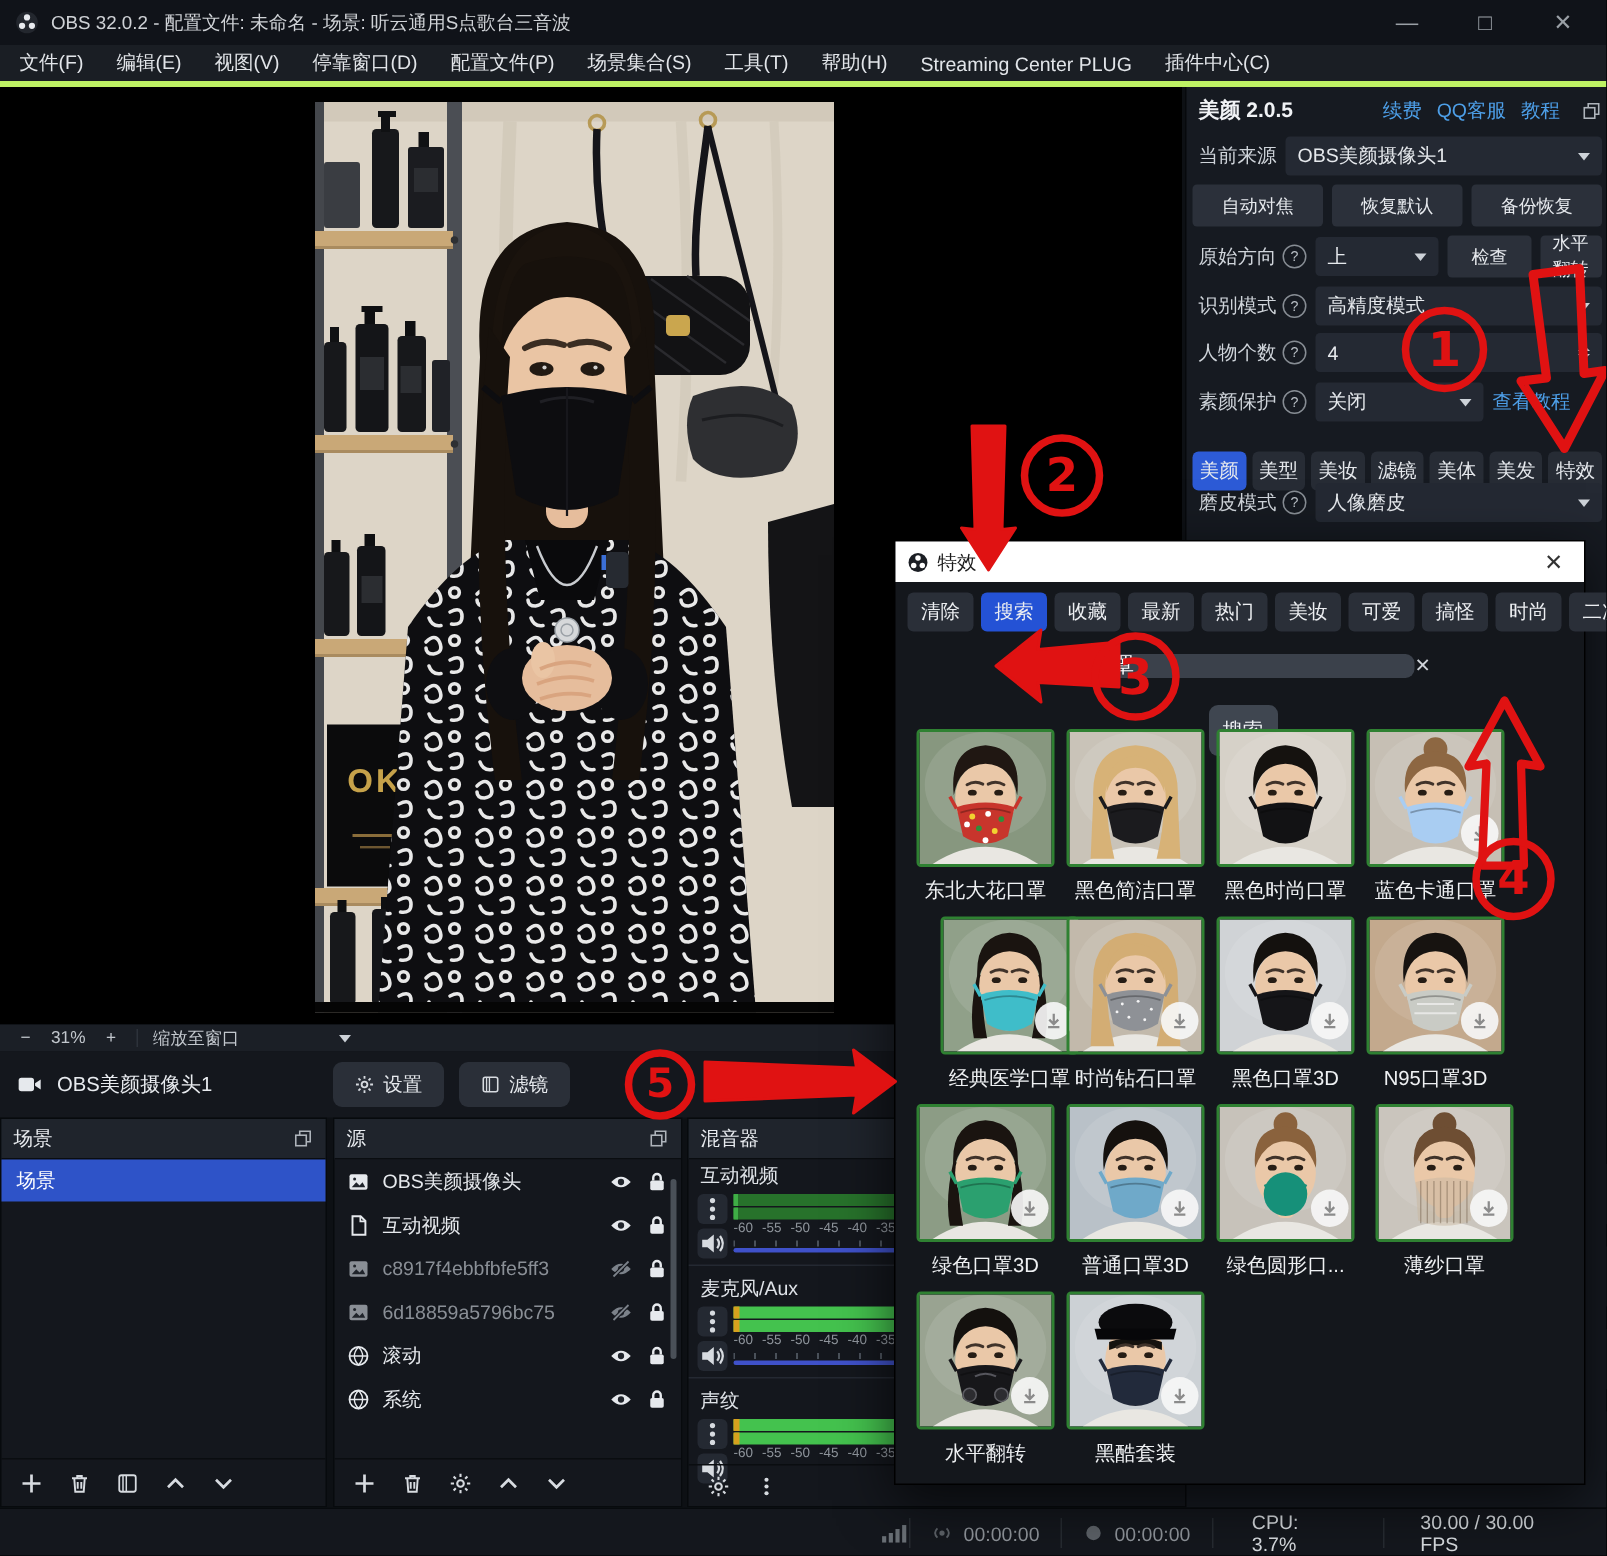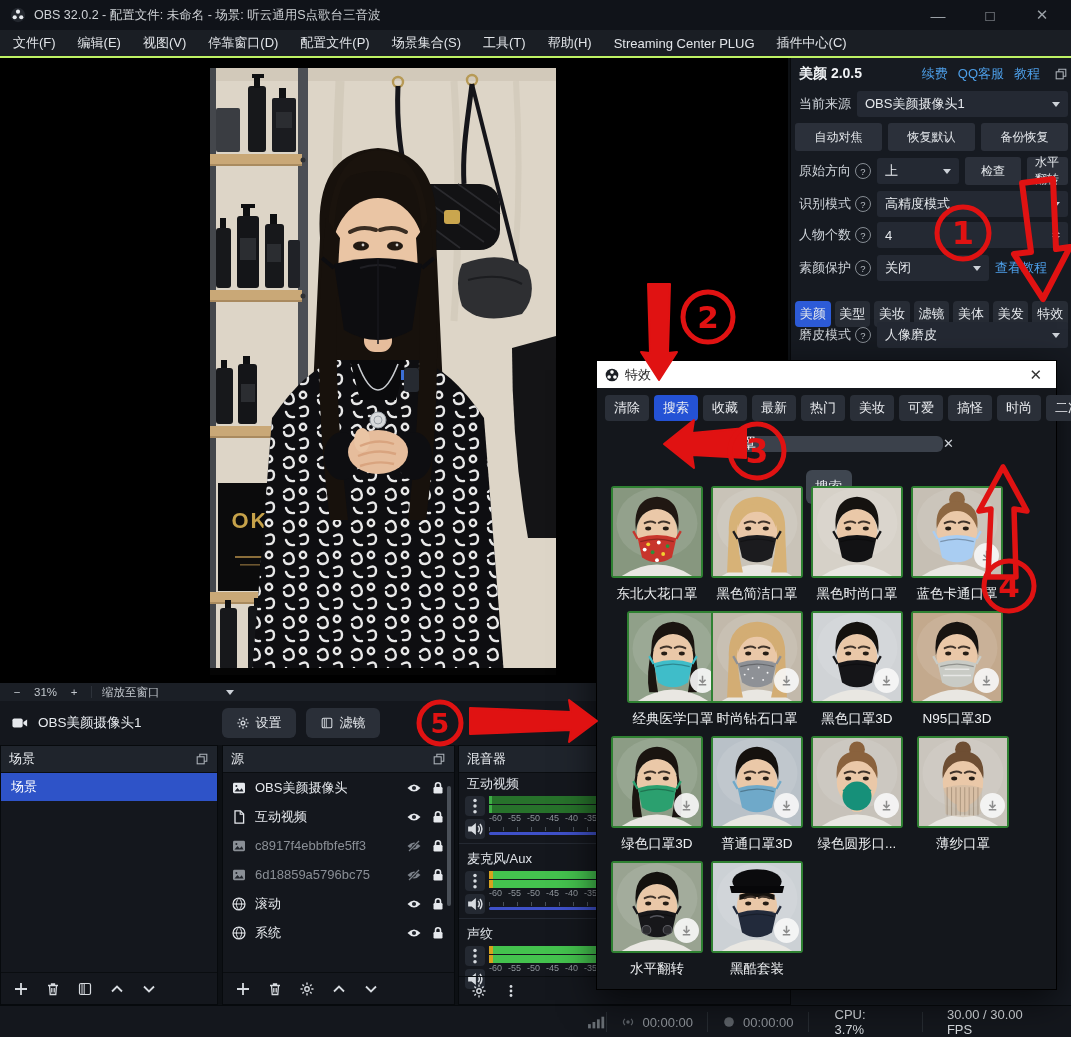--- a/index.html
+++ b/index.html
@@ -5,21 +5,21 @@
   html,body{margin:0;padding:0;background:#000;}
   .app{position:relative;width:1071px;height:1037px;overflow:hidden;background:#0d1014;
        font-family:"Liberation Sans","DejaVu Sans",sans-serif;color:#e4e7eb;font-size:13px;
        -webkit-font-smoothing:antialiased;}
   .abs{position:absolute;}
   
   .titlebar{left:0;top:0;width:1071px;height:30px;background:#101319;display:flex;align-items:center;padding:0 10px;box-sizing:border-box;}
   .titlebar .ttl{color:#cfd2d6;font-size:12.5px;margin-left:8px;}
   .wctl{margin-left:auto;display:flex;gap:30px;align-items:center;padding-right:8px;}
   .wctl span{color:#9aa0a6;font-size:15px;width:22px;text-align:center;cursor:default;}
-  .menubar{left:0;top:30px;width:1071px;height:28px;background:#1a1e24;display:flex;align-items:center;padding:0 2px;box-sizing:border-box;border-bottom:2px solid #bef264;}
+  .menubar{left:0;top:30px;width:1071px;height:28px;background:#1a1e24;display:flex;align-items:center;padding:0 2px;box-sizing:border-box;border-bottom:4px solid #bef264;}
   .menubar .mi{padding:0 11px;height:28px;display:flex;align-items:center;color:#e2e5e9;font-size:13px;cursor:default;}
   
   .canvas{left:0;top:58px;width:788px;height:625px;background:#000;}
   .video{left:210px;top:68px;width:346px;height:607px;}
   .zoombar{left:0;top:683px;width:788px;height:18px;background:#1b1f26;display:flex;align-items:center;gap:10px;padding:0 10px;box-sizing:border-box;font-size:11.5px;color:#c2c7cd;}
   .zoombar .zbtn{width:14px;text-align:center;cursor:default;}
   .zoombar .sep{width:1px;height:12px;background:#2d323a;}
   .camerabar{left:0;top:701px;width:788px;height:44px;background:#14171d;display:flex;align-items:center;padding:0 12px;box-sizing:border-box;gap:10px;}
   .camerabar .cname{font-size:13.5px;color:#e8ebef;margin-right:70px;}
   .cbtn{height:30px;background:#2a2f38;border-radius:6px;display:flex;align-items:center;gap:6px;padding:0 14px;color:#e6e9ed;font-size:13px;cursor:default;}

